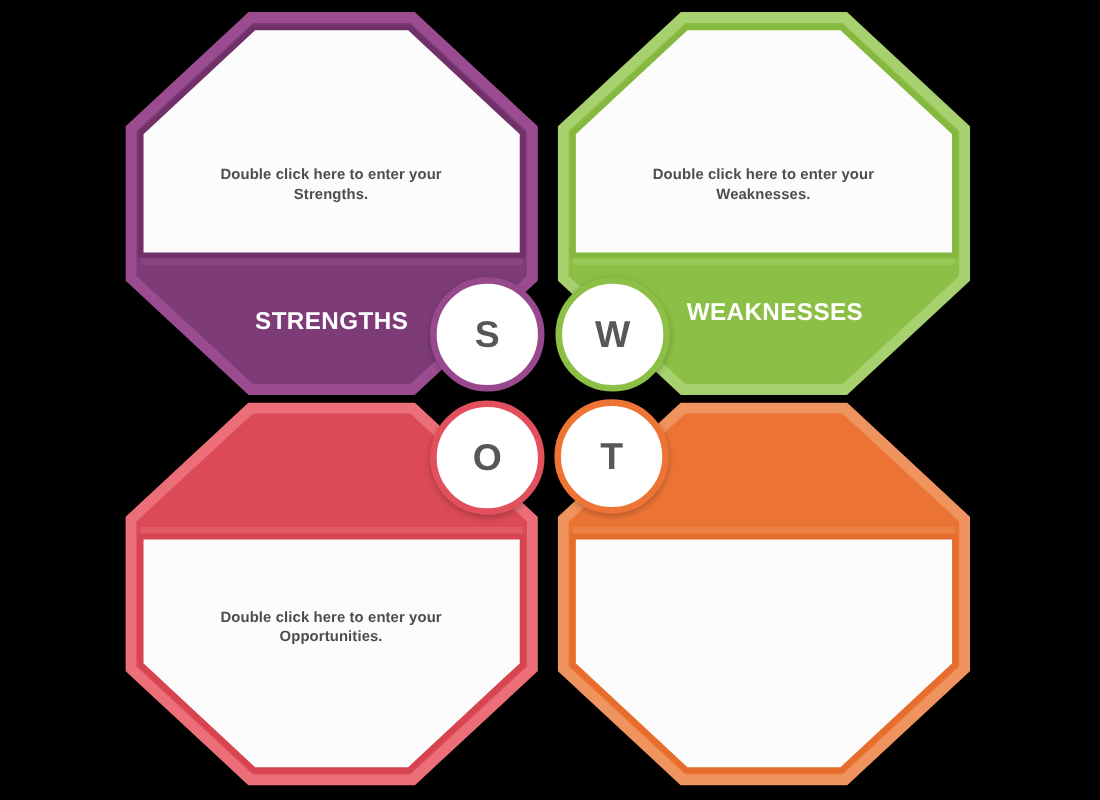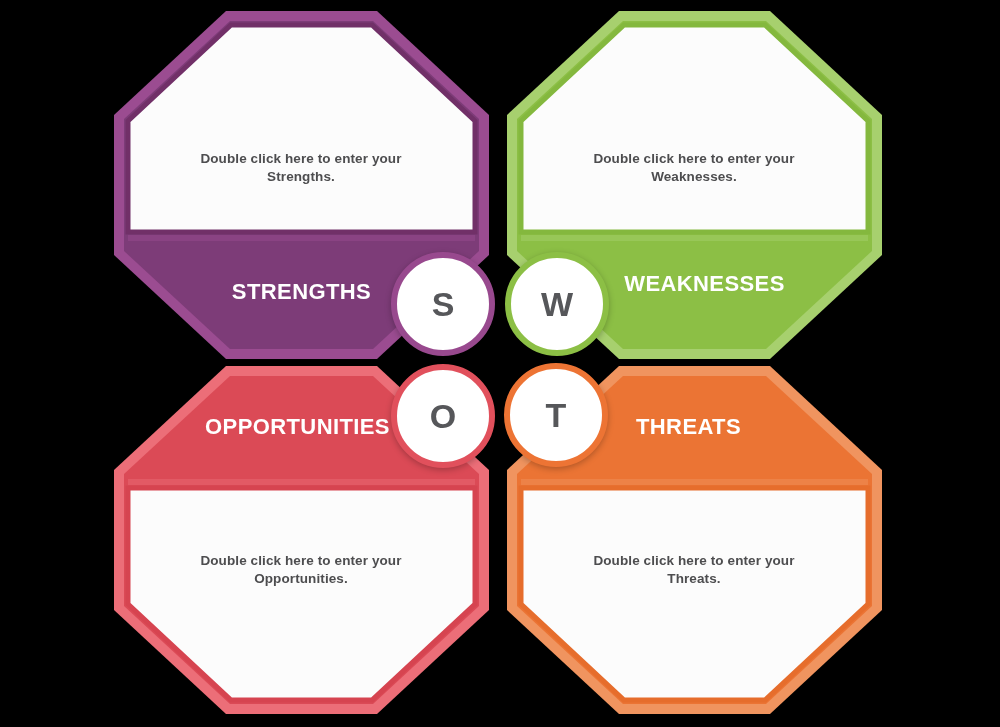--- a/index.html
+++ b/index.html
@@ -83,32 +83,29 @@
   </div>
 
   <div class="quad bl">
     <svg width="375" height="348" viewBox="0 0 375 348">
       <polygon points="112,0 263,0 375,104 375,244 263,348 112,348 0,244 0,104" fill="#EC6E78"></polygon>
       <polygon points="116,10 259,10 365,108 365,240 259,338 116,338 10,240 10,108" fill="#DB4A56"></polygon>
       <rect x="14" y="113" width="347" height="6" opacity="0.45" fill="#EC6E78"></rect>
       <polygon points="14,122 361,122 361,238 258,334 117,334 14,238" fill="#FCFCFC" stroke-width="5" stroke="#D64450"></polygon>
     </svg>
     <div class="placeholder">Double click here to enter your Opportunities.</div>
-    <div class="band-label">OPPORTUNITIES</div>
   </div>
 
   <div class="quad br">
     <svg width="375" height="348" viewBox="0 0 375 348">
       <polygon points="112,0 263,0 375,104 375,244 263,348 112,348 0,244 0,104" fill="#F0945F"></polygon>
       <polygon points="116,10 259,10 365,108 365,240 259,338 116,338 10,240 10,108" fill="#EB7434"></polygon>
       <rect x="14" y="113" width="347" height="6" opacity="0.45" fill="#F0945F"></rect>
       <polygon points="14,122 361,122 361,238 258,334 117,334 14,238" fill="#FCFCFC" stroke-width="5" stroke="#E66D2C"></polygon>
     </svg>
-    <div class="placeholder">Double click here to enter your Threats.</div>
-    <div class="band-label">THREATS</div>
   </div>
 
   <div class="badge s" style="border-color: rgb(152, 73, 142);">
     <span>S</span>
   </div>
   <div class="badge w" style="border-color: rgb(140, 191, 69);">
     <span>W</span>
   </div>
   <div class="badge o" style="border-color: rgb(225, 80, 92);">
     <span>O</span>

